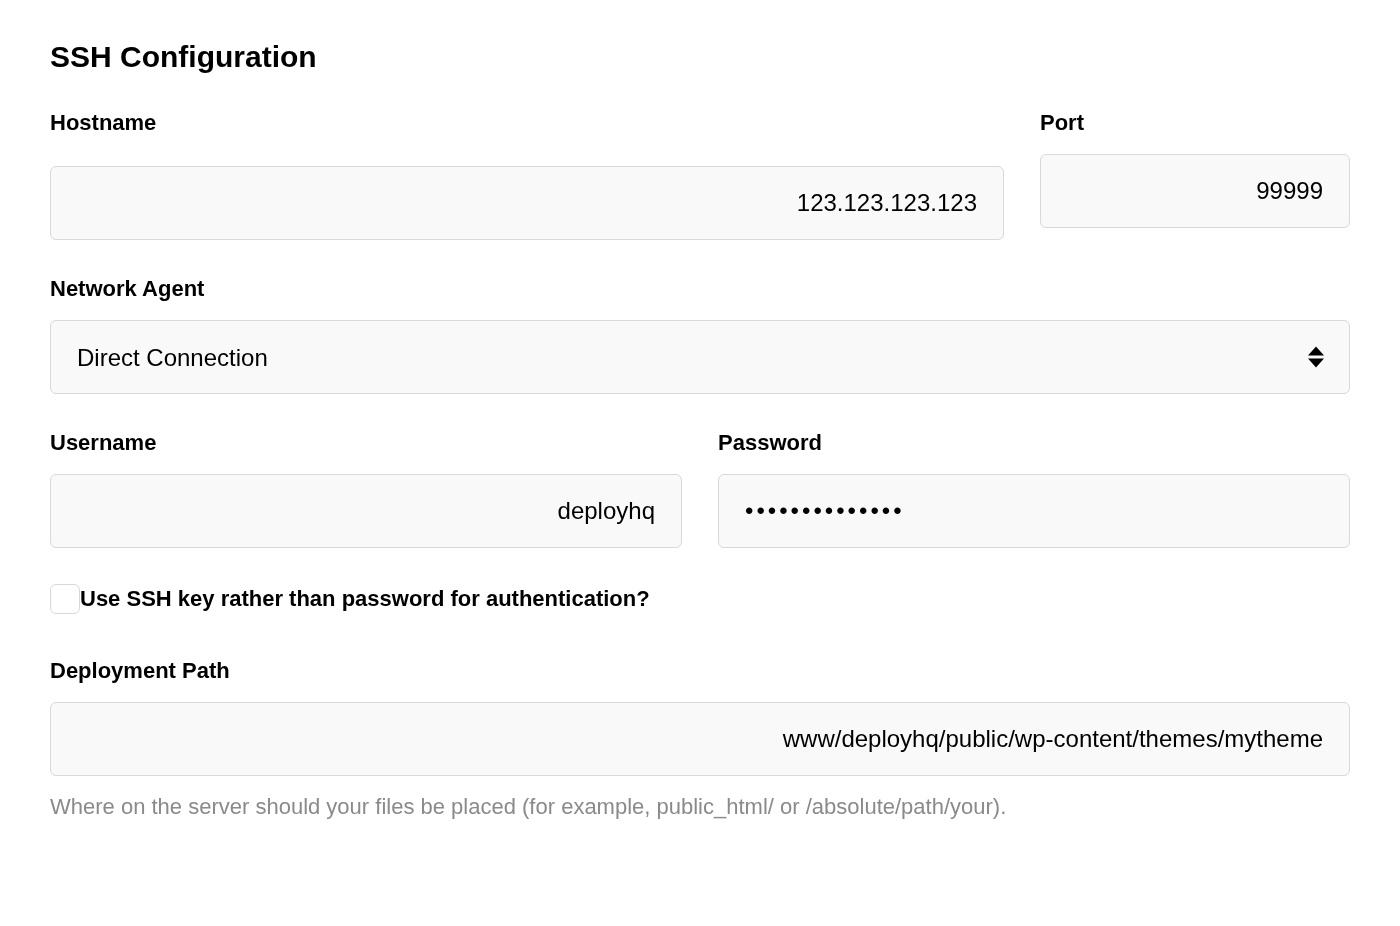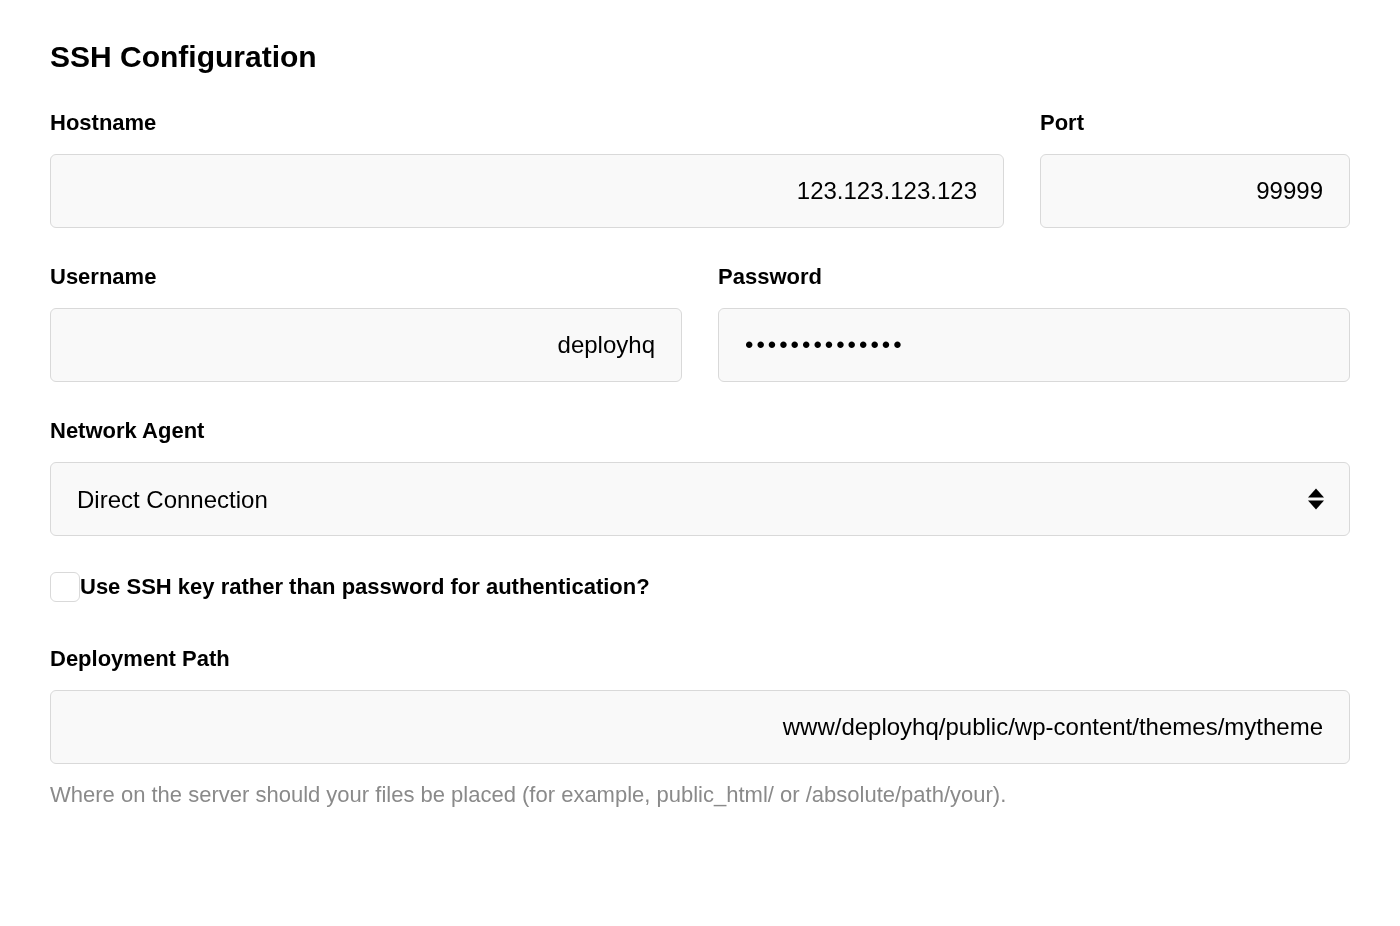--- a/index.html
+++ b/index.html
@@ -26,20 +26,21 @@
       display: flex;
       gap: 36px;
       margin-bottom: 36px;
     }
     .field {
       display: flex;
       flex-direction: column;
     }
     .field-hostname {
       flex: 1;
+      gap: 12px;
     }
     .field-port {
       width: 310px;
     }
     .field-full {
       width: 100%;
     }
     .field-half {
       flex: 1;
     }
@@ -150,49 +151,49 @@
   <h2 class="section-title">SSH Configuration</h2>
 
   <div class="row">
     <div class="field field-hostname">
       <label class="field-label">Hostname</label>
       <input type="text" class="text-input" value="123.123.123.123" style="">
     </div>
     <div class="field field-port">
       <label class="field-label">Port</label>
       <input type="text" class="text-input" value="99999" style="">
-    </div>
-  </div>
-
-  <div class="row">
-    <div class="field field-half">
-      <label class="field-label">Username</label>
-      <input type="text" class="text-input" value="deployhq" style="">
-    </div>
-    <div class="field field-half">
-      <label class="field-label">Password</label>
-      <div class="password-dots">••••••••••••••</div>
     </div>
   </div>
 
   <div class="row">
     <div class="field field-full">
       <label class="field-label">Network Agent</label>
       <div class="select-wrapper">
         <select class="select-input">
           <option>Direct Connection</option>
         </select>
         <div class="select-caret">
           <div class="caret-up"></div>
           <div class="caret-down"></div>
         </div>
       </div>
     </div>
   </div>
 
+  <div class="row">
+    <div class="field field-half">
+      <label class="field-label">Username</label>
+      <input type="text" class="text-input" value="deployhq" style="">
+    </div>
+    <div class="field field-half">
+      <label class="field-label">Password</label>
+      <div class="password-dots">••••••••••••••</div>
+    </div>
+  </div>
+
   <div class="checkbox-row">
     <div class="checkbox-box"></div>
     <label class="checkbox-label">Use SSH key rather than password for authentication?</label>
   </div>
 
   <div class="row" style="margin-bottom:0;">
     <div class="field field-full">
       <label class="field-label">Deployment Path</label>
       <input type="text" class="text-input" value="www/deployhq/public/wp-content/themes/mytheme" style="">
       <p class="help-text">Where on the server should your files be placed (for example, public_html/ or /absolute/path/your).</p>

